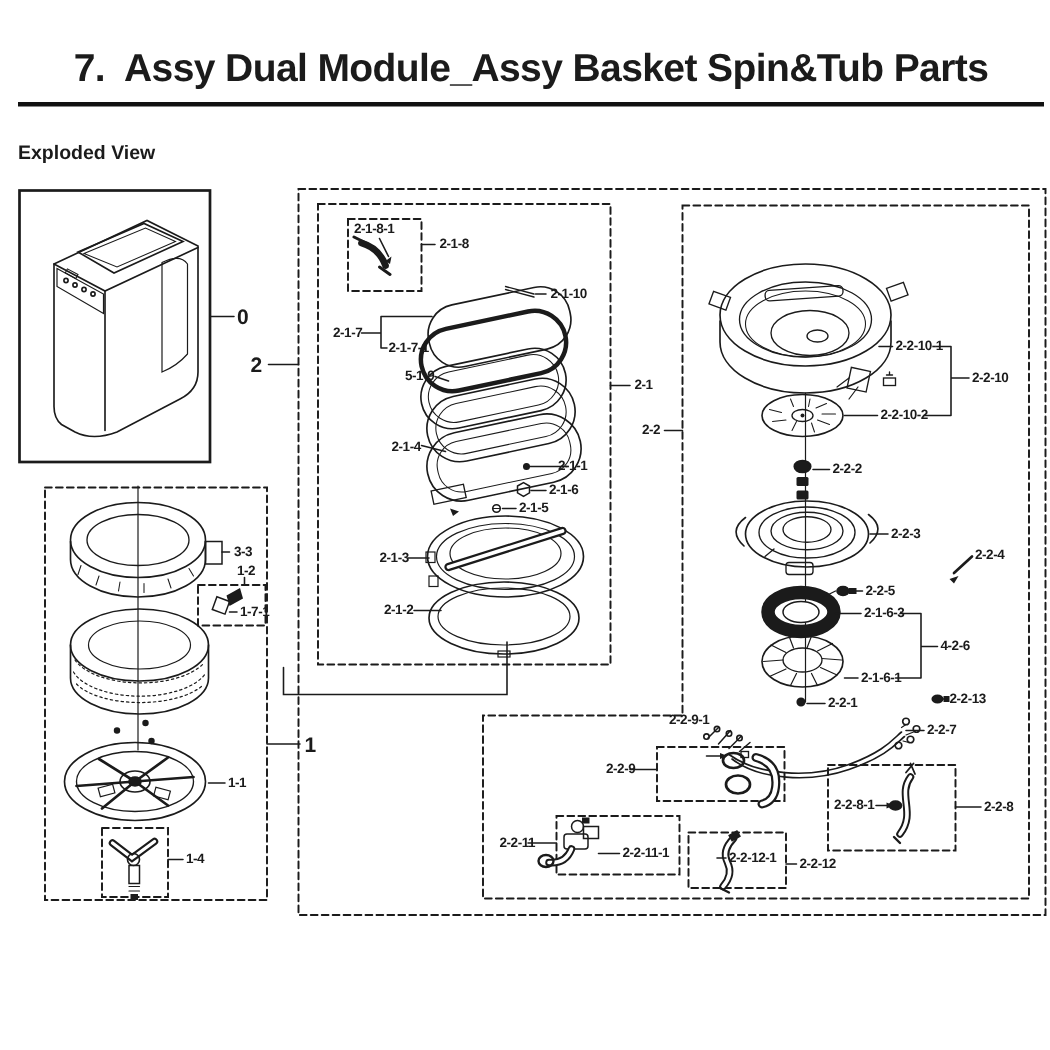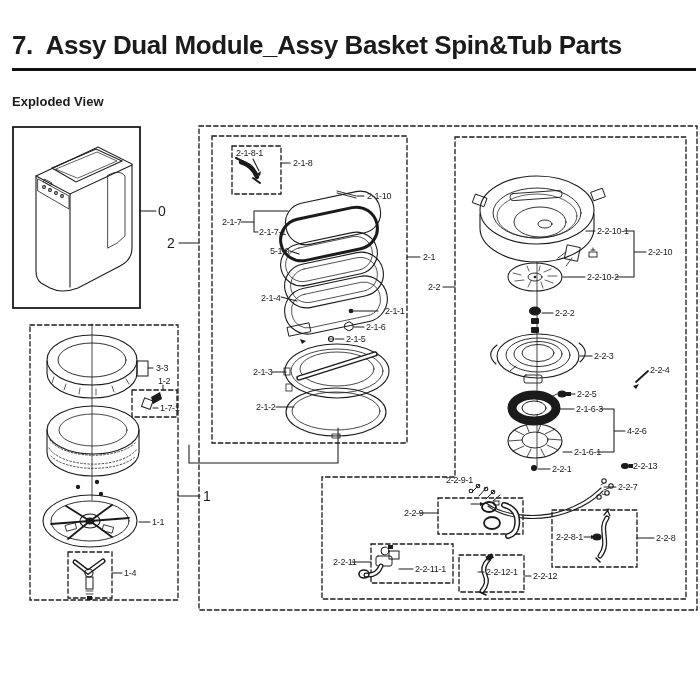--- a/index.html
+++ b/index.html
@@ -1,23 +1,23 @@
 <!DOCTYPE html>
 <html><head>
 <meta charset="utf-8">
 <style>
   html,body{margin:0;padding:0;background:#fff;width:700px;height:700px;overflow:hidden;
     font-family:"Liberation Sans",sans-serif;color:#1b1b1b;}
-  .page{position:relative;width:700px;height:700px;background:#fff;}
+  .page{position:relative;width:700px;height:700px;background:#fff;text-align:center;}
   .title{position:absolute;left:12px;top:30px;width:684px;font-size:26px;font-weight:bold;
     letter-spacing:-0.4px;border-bottom:3px solid #111;padding-bottom:7px;white-space:pre;}
   .section-label{position:absolute;left:12px;top:94px;font-size:13px;font-weight:bold;}
   .diagram{position:absolute;left:0;top:0;width:700px;height:700px;}
   .diagram svg{position:absolute;left:0;top:0;}
-  .callout{position:absolute;font-size:9px;font-weight:normal;letter-spacing:-0.3px;
+  .callout{position:absolute;font-size:9px;font-weight:bold;letter-spacing:-0.3px;
     transform:translateY(-50%);white-space:nowrap;line-height:1;}
   .callout.big{font-size:14px;letter-spacing:0;}
 </style>
 </head>
 <body>
 
 <div class="page">
 
   <div class="title">7.  Assy Dual Module_Assy Basket Spin&amp;Tub Parts</div>
   <div class="section-label">Exploded View</div>
@@ -285,21 +285,21 @@
     <span class="callout big" style="left:167px;top:243px">2</span>
     <span class="callout big" style="left:203px;top:496px">1</span>
 
     <span class="callout" style="left:236px;top:153px">2-1-8-1</span>
     <span class="callout" style="left:293px;top:163px">2-1-8</span>
     <span class="callout" style="left:367px;top:196px">2-1-10</span>
     <span class="callout" style="left:222px;top:222px">2-1-7</span>
     <span class="callout" style="left:259px;top:232px">2-1-7-1</span>
     <span class="callout" style="left:270px;top:251px">5-1-9</span>
     <span class="callout" style="left:261px;top:298px">2-1-4</span>
-    <span class="callout" style="left:385px;top:311px">2-1-1</span>
+    <span class="callout" style="left:372px;top:311px">2-1-1</span>
     <span class="callout" style="left:366px;top:327px">2-1-6</span>
     <span class="callout" style="left:346px;top:339px">2-1-5</span>
     <span class="callout" style="left:253px;top:372px">2-1-3</span>
     <span class="callout" style="left:256px;top:407px">2-1-2</span>
     <span class="callout" style="left:423px;top:257px">2-1</span>
     <span class="callout" style="left:428px;top:287px">2-2</span>
 
     <span class="callout" style="left:597px;top:231px">2-2-10-1</span>
     <span class="callout" style="left:648px;top:252px">2-2-10</span>
     <span class="callout" style="left:587px;top:277px">2-2-10-2</span>

